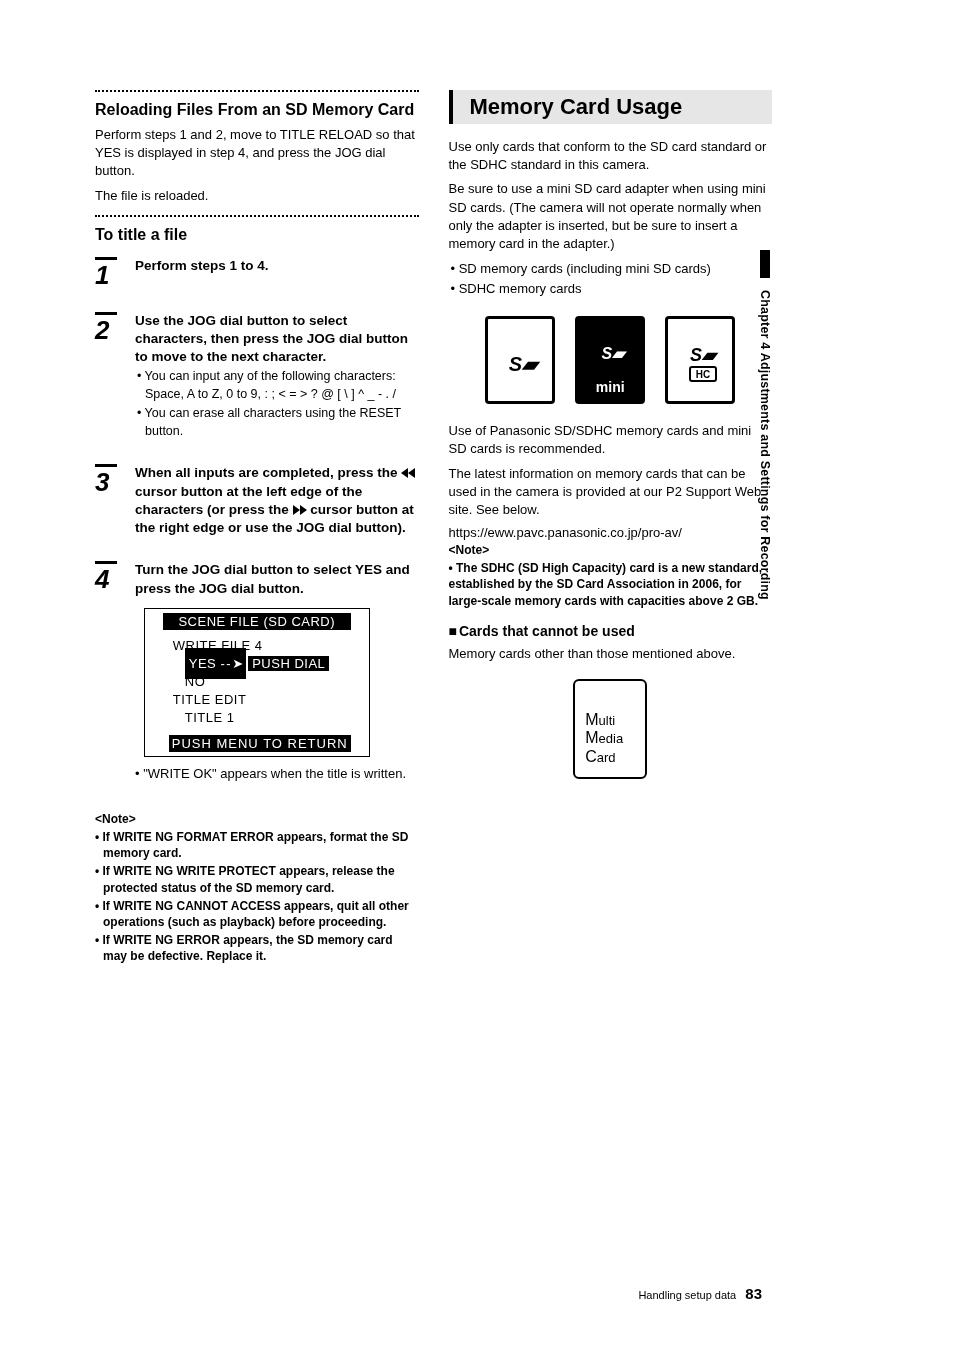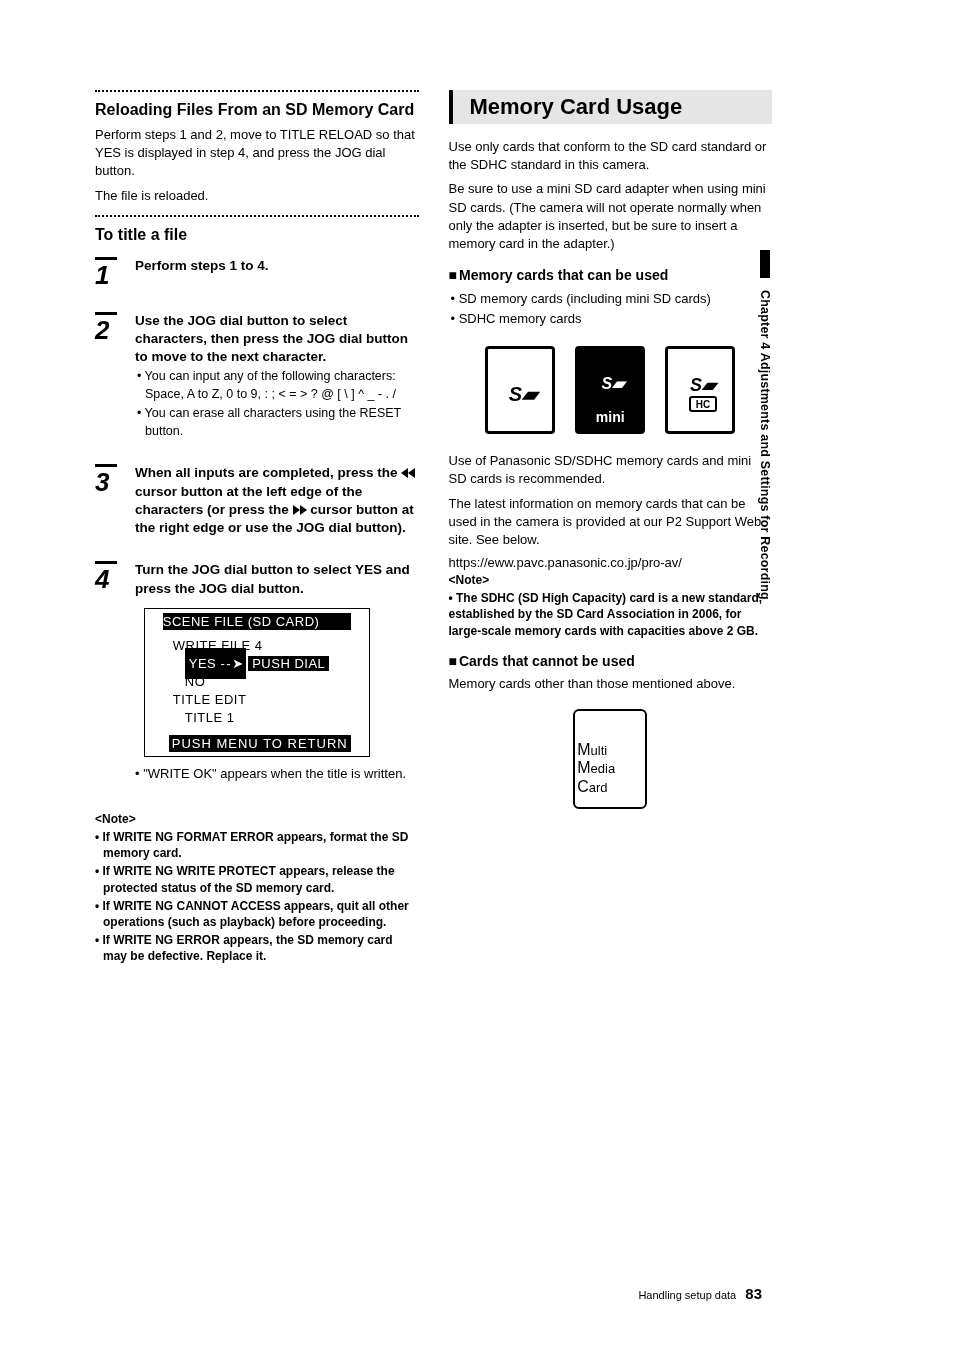--- a/index.html
+++ b/index.html
@@ -12,21 +12,21 @@
   .para { font-size: 13px; line-height: 1.4; margin-bottom: 6px; }
   .steps { margin-top: 12px; }
   .step { display: flex; margin-bottom: 24px; }
   .stepnum-wrap { width: 40px; flex-shrink: 0; }
   .stepnum-bar { border-top: 3px solid #000; width: 22px; margin-bottom: 2px; }
   .stepnum { font-size: 26px; font-weight: bold; font-style: italic; line-height: 1; font-family: Arial, Helvetica, sans-serif; }
   .stepbody { flex: 1; }
   .stepbody .lead { font-size: 13.5px; font-weight: bold; line-height: 1.35; }
   .stepbody .sub { font-size: 12.5px; line-height: 1.4; padding-left: 10px; text-indent: -8px; margin-top: 2px; }
   .menu-box { border: 1px solid #000; width: 226px; margin: 10px auto 8px auto; font-family: Arial, sans-serif; }
-  .menu-title { background: #000; color: #fff; font-size: 13px; letter-spacing: 0.5px; padding: 1px 0; margin: 4px 18px 0 18px; }
+  .menu-title { background: #000; color: #fff; text-align: center; font-size: 13px; letter-spacing: 0.5px; padding: 1px 0; margin: 4px 18px 0 18px; }
   .menu-rows { padding: 8px 0 0 28px; font-size: 13px; letter-spacing: 0.5px; }
   .menu-row { margin-bottom: 3px; }
   .menu-row.sel { display: inline-block; }
   .sel-yes { background: #000; color: #fff; padding: 8px 4px; }
   .sel-push { background: #000; color: #fff; padding: 0 4px; margin-left: 2px; }
   .arrow-sel { color: #fff; letter-spacing: -1px; }
   .menu-bottom { background: #000; color: #fff; text-align: center; font-size: 13px; letter-spacing: 1px; padding: 1px 0; margin: 10px 18px 4px 24px; }
   .after-menu { font-size: 13px; padding-left: 48px; text-indent: -8px; line-height: 1.4; }
   .notes { margin-top: 28px; font-size: 12px; line-height: 1.35; }
   .notes .nhead { font-weight: bold; }
@@ -41,21 +41,21 @@
 
   .card-row { display: flex; justify-content: center; gap: 20px; margin: 18px 0; }
   .sdcard { width: 70px; height: 88px; border: 3px solid #000; border-radius: 4px 4px 4px 4px; position: relative; background: #fff; }
   .sdcard.black { background: #000; }
   .mini-logo { position: absolute; bottom: 6px; left: 50%; transform: translateX(-50%); color: #fff; font-size: 14px; font-weight: bold; font-family: Arial; }
 
   .r-note { font-size: 12px; font-weight: bold; line-height: 1.35; margin-top: 2px; }
   .url { font-size: 13px; margin-top: 6px; }
 
   .mmc-card { width: 74px; height: 100px; border: 2px solid #000; border-radius: 6px; position: relative; margin: 16px auto 0 auto; background:#fff;}
-  .mmc-text { position: absolute; top: 30px; left: 2px; font-size: 13px; line-height: 1.15; }
+  .mmc-text { position: absolute; top: 30px; left: 10px; font-size: 13px; line-height: 1.15; }
   .mmc-text .big { font-size: 16px; }
 
   
   .side-tab { position: absolute; right: 62px; top: 250px; width: 20px; height: 405px; }
   .tab-black { width: 10px; height: 28px; background: #000; position: absolute; right: 0; top: 0; }
   .tab-text { writing-mode: vertical-rl; font-size: 12.5px; font-weight: bold; position: absolute; right: -2px; top: 40px; letter-spacing: 0.2px; }
 
   .footer { position: absolute; bottom: 48px; right: 70px; font-size: 11px; }
   .footer .pn { font-size: 15px; font-weight: bold; margin-left: 6px; }
 
@@ -153,21 +153,20 @@
       </div>
     </div>
 
     <div class="col">
       <div class="section-title-box">
         <div class="section-title">Memory Card Usage</div>
       </div>
       <div class="para">Use only cards that conform to the SD card standard or the SDHC standard in this camera.</div>
       <div class="para">Be sure to use a mini SD card adapter when using mini SD cards. (The camera will not operate normally when only the adapter is inserted, but be sure to insert a memory card in the adapter.)</div>
 
-      <div class="sqhead">Memory cards that can be used</div>
       <div class="bullet">• SD memory cards (including mini SD cards)</div>
       <div class="bullet">• SDHC memory cards</div>
 
       <div class="card-row">
         <div class="sdcard white">
           <svg width="70" height="88" style="position:absolute;top:0;left:0;" viewBox="0 0 70 88">
               <text x="35" y="52" text-anchor="middle" font-family="Arial" font-size="20" font-weight="bold" font-style="italic">S▰</text>
             </svg>
         </div>
         <div class="sdcard black">

